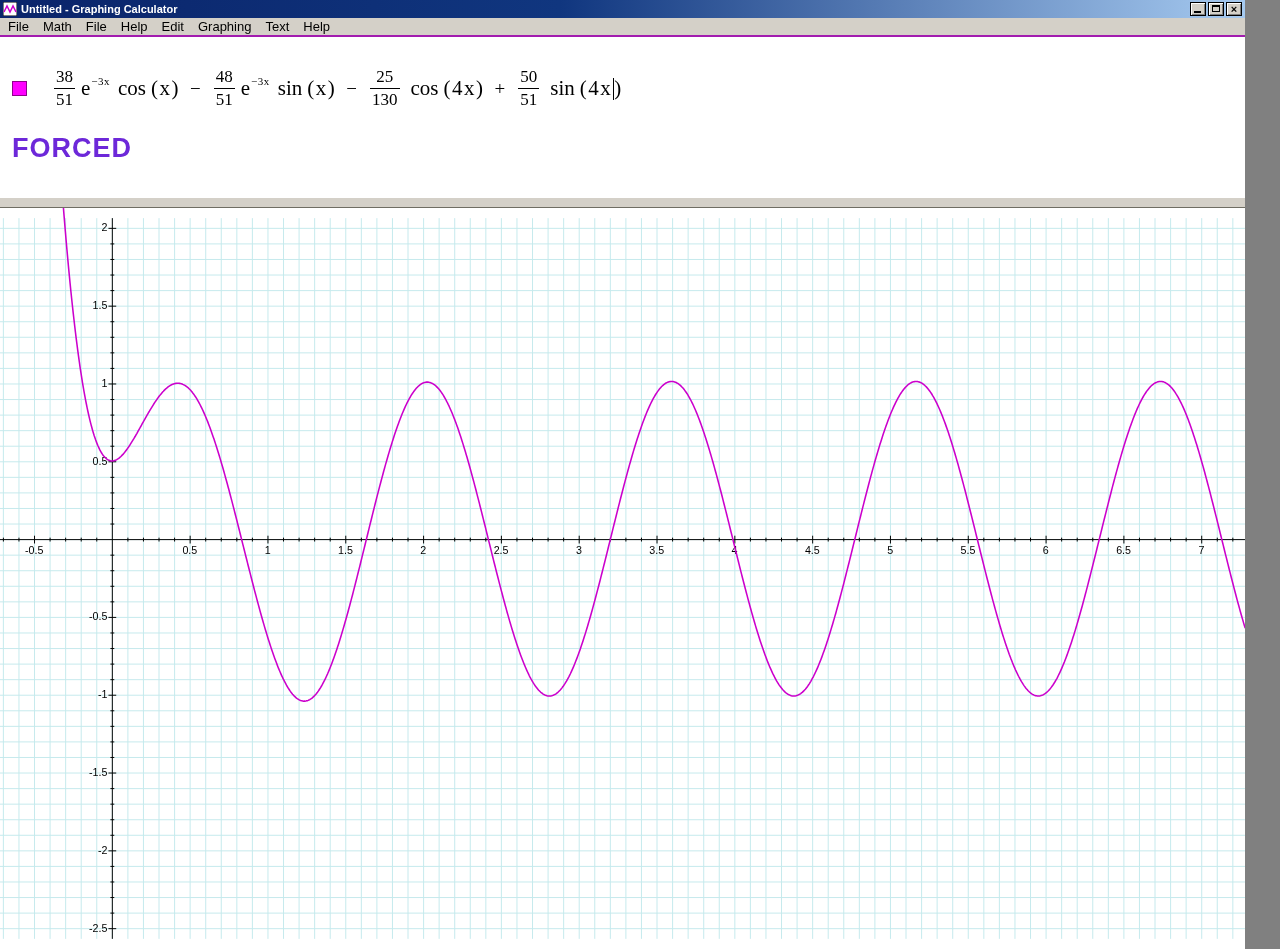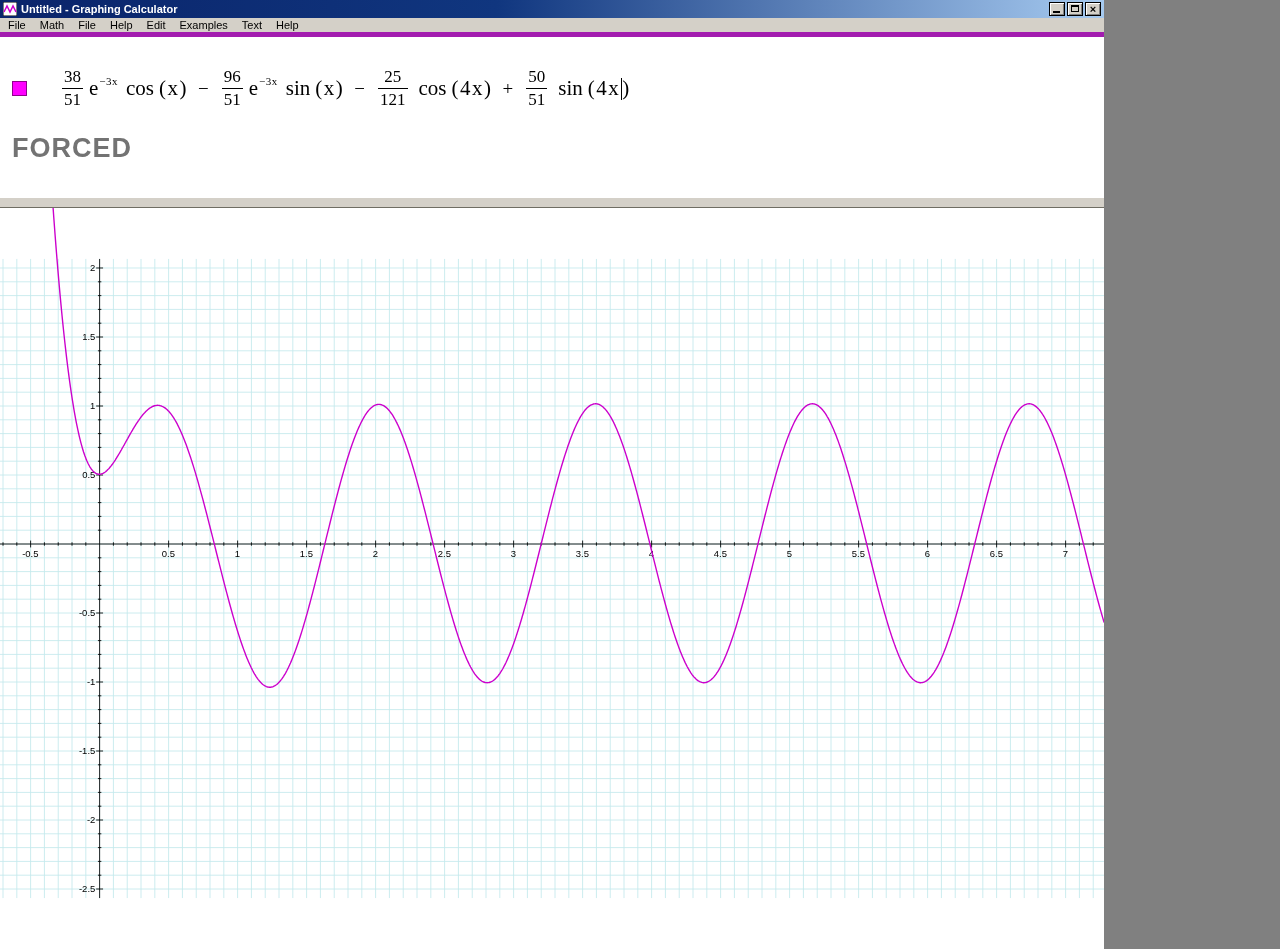--- a/index.html
+++ b/index.html
@@ -1,20 +1,20 @@
 <!DOCTYPE html>
 <html><head>
 <meta charset="utf-8">
 <style>
   * { box-sizing: border-box; }
   html,body { margin:0; padding:0; background:#808080; }
   body { font-family: "Liberation Sans", sans-serif; }
 
   .window {
-    width:1104px; height:949px;
+    width:1245px; height:949px;
     display:flex; flex-direction:column;
     background:#d4d0c8;
     position:relative; overflow:hidden;
   }
 
   
   .titlebar {
     height:18px; flex:0 0 18px;
     display:flex; align-items:center;
     padding:0 2px;
@@ -36,34 +36,34 @@
   }
   .glyph-min { position:absolute; left:3px; bottom:2px; width:7px; height:2px; background:#000; }
   .glyph-restore { position:absolute; left:3px; top:2px; width:8px; height:7px; border:1px solid #000; border-top-width:2px; background:#d4d0c8; }
   .glyph-close { font-weight:bold; font-size:11px; line-height:12px; }
 
   
   .menubar {
     height:19px; flex:0 0 19px;
     background:#d4d0c8;
     display:flex; align-items:center;
-    font-size:11px; color:#000;
+    font-size:13px; color:#000;
     padding-left:1px;
-    border-bottom:5px solid #a21caf;
+    border-bottom:2px solid #a21caf;
   }
   .menu-item { padding:2px 7px 3px 7px; cursor:default; }
 
   
   .equation-panel {
     height:160px; flex:0 0 160px;
     background:#fff;
     padding:30px 0 0 12px;
     position:relative;
   }
-  .equation-row { display:flex; align-items:center;gap:8px; }
+  .equation-row { display:flex; align-items:center; }
   .swatch {
     width:15px; height:15px;
     background:#ff00ff; border:1px solid #90008d;
     margin-right:24px; flex:0 0 15px;
     align-self:center; cursor:pointer;
   }
   .eq {
     font-family:"Liberation Serif", serif;
     font-size:21px; color:#000;
     display:flex; align-items:center;
@@ -77,21 +77,21 @@
   .frac .bar { height:1px; background:#000; align-self:stretch; margin:1px 0; }
   .base { margin-left:3px; }
   .exp { font-size:11px; position:relative; top:-8px; margin-left:1px; letter-spacing:0.5px; }
   .fn { margin-left:8px; }
   .arg { margin-left:5px; letter-spacing:1.5px; }
   .op { margin:0 10px; font-size:19px; font-family:"Liberation Serif",serif; }
   .caret { display:inline-block; width:1px; height:22px; background:#000; margin-left:1px; }
   .caption {
     margin-top:22px;
     font-family:"Liberation Sans", sans-serif;
-    font-weight:bold; font-size:27px; color:#737373;
+    font-weight:bold; font-size:27px; color:#6d28d9;
     letter-spacing:1px;
   }
 
   
   .splitter {
     height:11px; flex:0 0 11px;
     background:#d4d0c8;
     border-top:1px solid #fff;
     border-bottom:1px solid #6f6d63;
     cursor:row-resize;
@@ -122,21 +122,21 @@
       <button class="tb-btn"><span class="glyph-close">×</span></button>
     </span>
   </div>
 
   <div class="menubar">
     <span class="menu-item">File</span>
     <span class="menu-item">Math</span>
     <span class="menu-item">File</span>
     <span class="menu-item">Help</span>
     <span class="menu-item">Edit</span>
-    <span class="menu-item">Examples</span>
+    <span class="menu-item">Graphing</span>
     <span class="menu-item">Text</span>
     <span class="menu-item">Help</span>
   </div>
 
   <div class="equation-panel">
     <div class="equation-row">
       <span class="swatch" style="background: rgb(255, 0, 255);"></span>
       <span class="eq">
 
         <span class="term">
@@ -148,37 +148,37 @@
           <span class="base">e</span>
           <span class="exp">−3x</span>
           <span class="fn">cos</span>
           <span class="arg">(x)</span>
         </span>
 
         <span class="op">−</span>
 
         <span class="term">
           <span class="frac">
-            <span class="num">96</span>
+            <span class="num">48</span>
             <span class="bar"></span>
             <span class="den">51</span>
           </span>
           <span class="base">e</span>
           <span class="exp">−3x</span>
           <span class="fn">sin</span>
           <span class="arg">(x)</span>
         </span>
 
         <span class="op">−</span>
 
         <span class="term">
           <span class="frac">
             <span class="num">25</span>
             <span class="bar"></span>
-            <span class="den">121</span>
+            <span class="den">130</span>
           </span>
           <span class="fn">cos</span>
           <span class="arg">(4x)</span>
         </span>
 
         <span class="op">+</span>
 
         <span class="term">
           <span class="frac">
             <span class="num">50</span>

